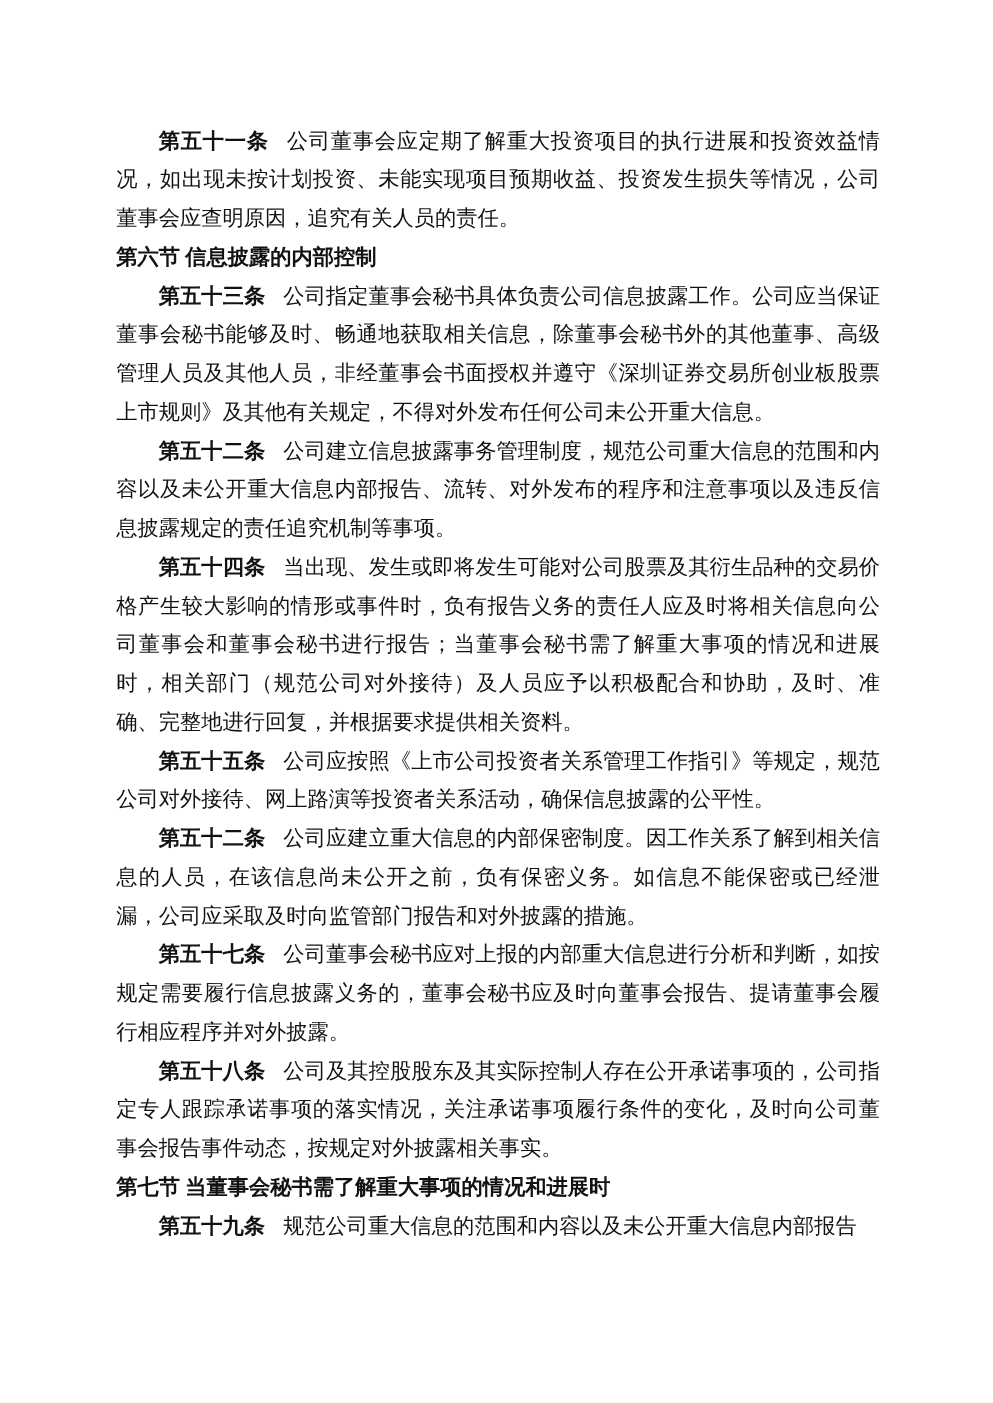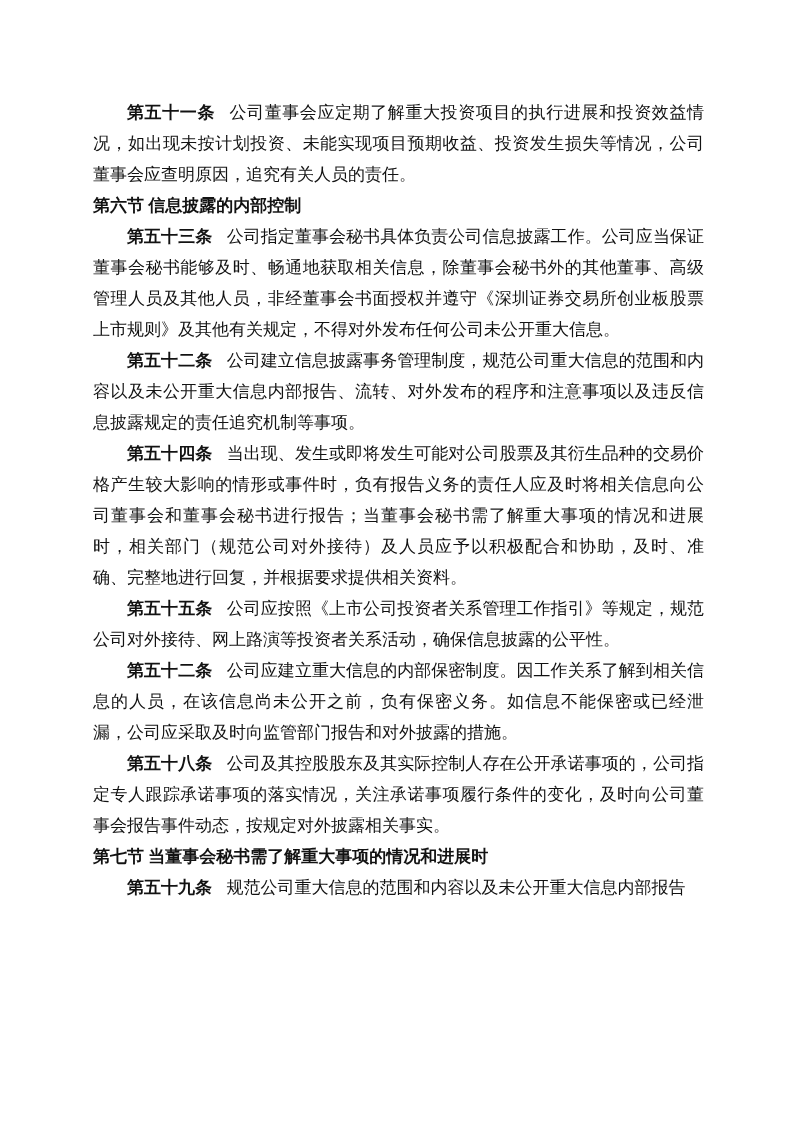--- a/index.html
+++ b/index.html
@@ -49,16 +49,17 @@
 <body>
 
 <div class="page" id="doc-page">
     <p class="article"><span class="label">第五十一条</span><span>公司董事会应定期了解重大投资项目的执行进展和投资效益情况，如出现未按计划投资、未能实现项目预期收益、投资发生损失等情况，公司董事会应查明原因，追究有关人员的责任。</span></p>
     <h2 class="heading">第六节 信息披露的内部控制</h2>
     <p class="article"><span class="label">第五十三条</span><span>公司指定董事会秘书具体负责公司信息披露工作。公司应当保证董事会秘书能够及时、畅通地获取相关信息，除董事会秘书外的其他董事、高级管理人员及其他人员，非经董事会书面授权并遵守《深圳证券交易所创业板股票上市规则》及其他有关规定，不得对外发布任何公司未公开重大信息。</span></p>
     <p class="article"><span class="label">第五十二条</span><span>公司建立信息披露事务管理制度，规范公司重大信息的范围和内容以及未公开重大信息内部报告、流转、对外发布的程序和注意事项以及违反信息披露规定的责任追究机制等事项。</span></p>
     <p class="article"><span class="label">第五十四条</span><span>当出现、发生或即将发生可能对公司股票及其衍生品种的交易价格产生较大影响的情形或事件时，负有报告义务的责任人应及时将相关信息向公司董事会和董事会秘书进行报告；当董事会秘书需了解重大事项的情况和进展时，相关部门（规范公司对外接待）及人员应予以积极配合和协助，及时、准确、完整地进行回复，并根据要求提供相关资料。</span></p>
     <p class="article"><span class="label">第五十五条</span><span>公司应按照《上市公司投资者关系管理工作指引》等规定，规范公司对外接待、网上路演等投资者关系活动，确保信息披露的公平性。</span></p>
     <p class="article"><span class="label">第五十二条</span><span>公司应建立重大信息的内部保密制度。因工作关系了解到相关信息的人员，在该信息尚未公开之前，负有保密义务。如信息不能保密或已经泄漏，公司应采取及时向监管部门报告和对外披露的措施。</span></p>
+    <p class="article"><span class="label">第五十七条</span><span>公司董事会秘书应对上报的内部重大信息进行分析和判断，如按规定需要履行信息披露义务的，董事会秘书应及时向董事会报告、提请董事会履行相应程序并对外披露。</span></p>
     <p class="article"><span class="label">第五十八条</span><span>公司及其控股股东及其实际控制人存在公开承诺事项的，公司指定专人跟踪承诺事项的落实情况，关注承诺事项履行条件的变化，及时向公司董事会报告事件动态，按规定对外披露相关事实。</span></p>
     <h2 class="heading">第七节 当董事会秘书需了解重大事项的情况和进展时</h2>
     <p class="article"><span class="label">第五十九条</span><span>规范公司重大信息的范围和内容以及未公开重大信息内部报告</span></p>
   </div>
 
 </body></html>

